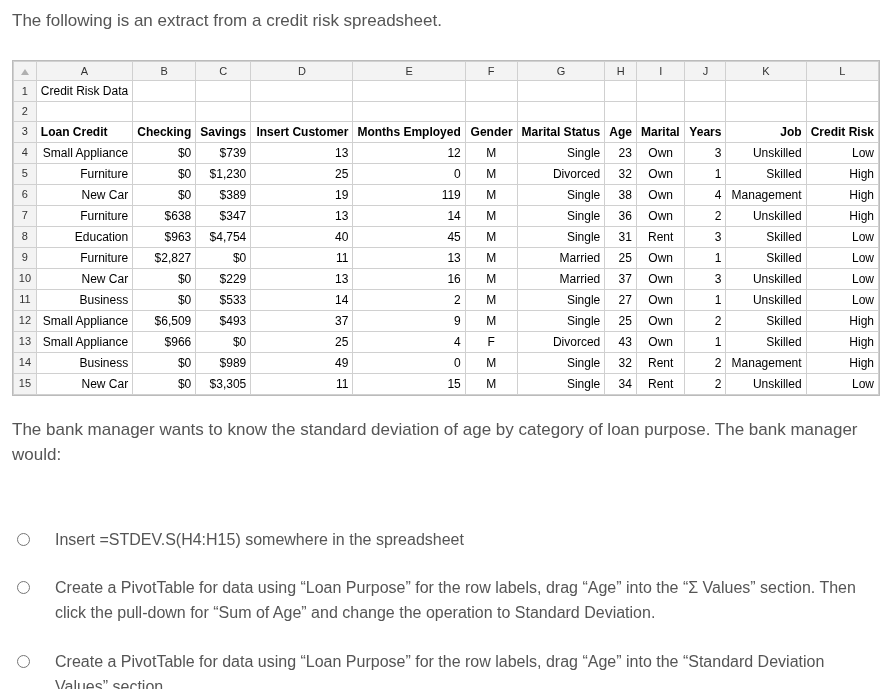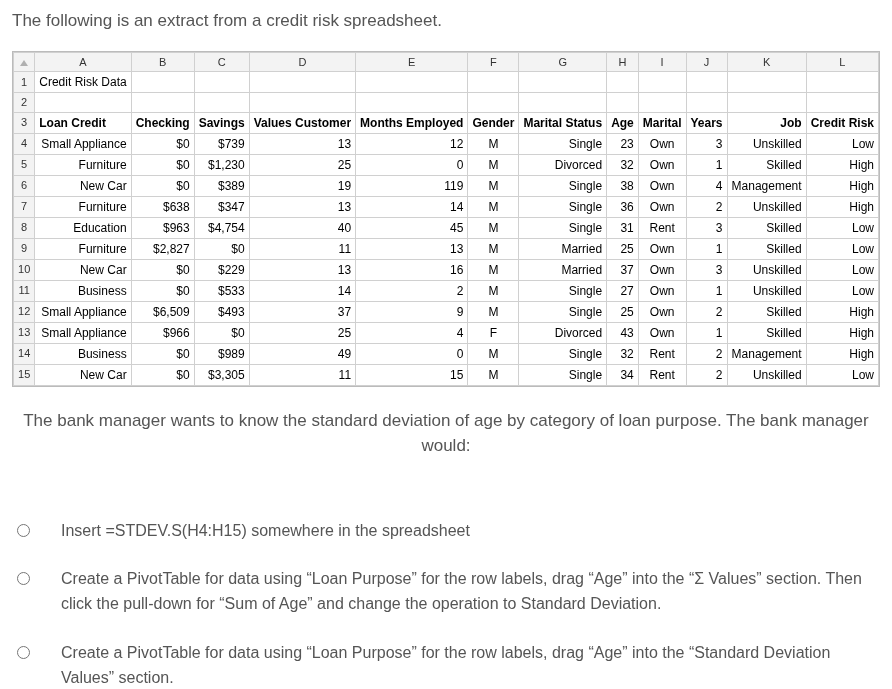--- a/index.html
+++ b/index.html
@@ -7,22 +7,22 @@
     padding: 8px 12px;
     font-family: "Helvetica Neue", Arial, sans-serif;
     color: #333;
     font-size: 16px;
     line-height: 1.5;
     width: 868px;
   }
   .intro, .prompt, .option-text {
     color: #555;
   }
-  .intro { margin-bottom: 17px; font-size: 17px; }
-  .prompt { margin: 14px 0 60px 0; font-size: 17px; text-align: center; }
+  .intro { margin-bottom: 26px; font-size: 17px; }
+  .prompt { margin: 14px 0 60px 0; font-size: 17px; }
 
   .sheet-wrap {
     border: 1px solid #bbb;
     display: inline-block;
     background: #fff;
   }
   table.sheet {
     border-collapse: collapse;
     font-family: Arial, sans-serif;
     font-size: 12px;
@@ -70,21 +70,21 @@
   tr.dataheaders td.datacell { font-weight: bold; }
   td.datacell { background:#fff; }
   .al { text-align:left; }
   .ar { text-align:right; }
   .ac { text-align:center; }
 
   .options { margin-top: 10px; }
   .option {
     display: flex;
     align-items: flex-start;
-    gap: 28px;
+    gap: 22px;
     margin: 24px 0 22px 0;
     font-size: 16px;
   }
   .option input[type=radio]{
     margin-top: 5px;
     accent-color:#888;
   }
   .option-text { line-height: 1.55; }
 </style>
 </head>
@@ -157,21 +157,21 @@
           <td class="datacell"></td>
           <td class="datacell"></td>
           <td class="datacell"></td>
           <td class="datacell"></td>
         </tr>
         <tr class="dataheaders">
           <td class="rownum">3</td>
           <td class="datacell al">Loan Credit</td>
           <td class="datacell ar">Checking</td>
           <td class="datacell ar">Savings</td>
-          <td class="datacell ar">Values Customer</td>
+          <td class="datacell ar">Insert Customer</td>
           <td class="datacell ar">Months Employed</td>
           <td class="datacell ar">Gender</td>
           <td class="datacell ar">Marital Status</td>
           <td class="datacell ar">Age</td>
           <td class="datacell al">Marital</td>
           <td class="datacell ar">Years</td>
           <td class="datacell ar">Job</td>
           <td class="datacell ar">Credit Risk</td>
         </tr>
         <tr>

